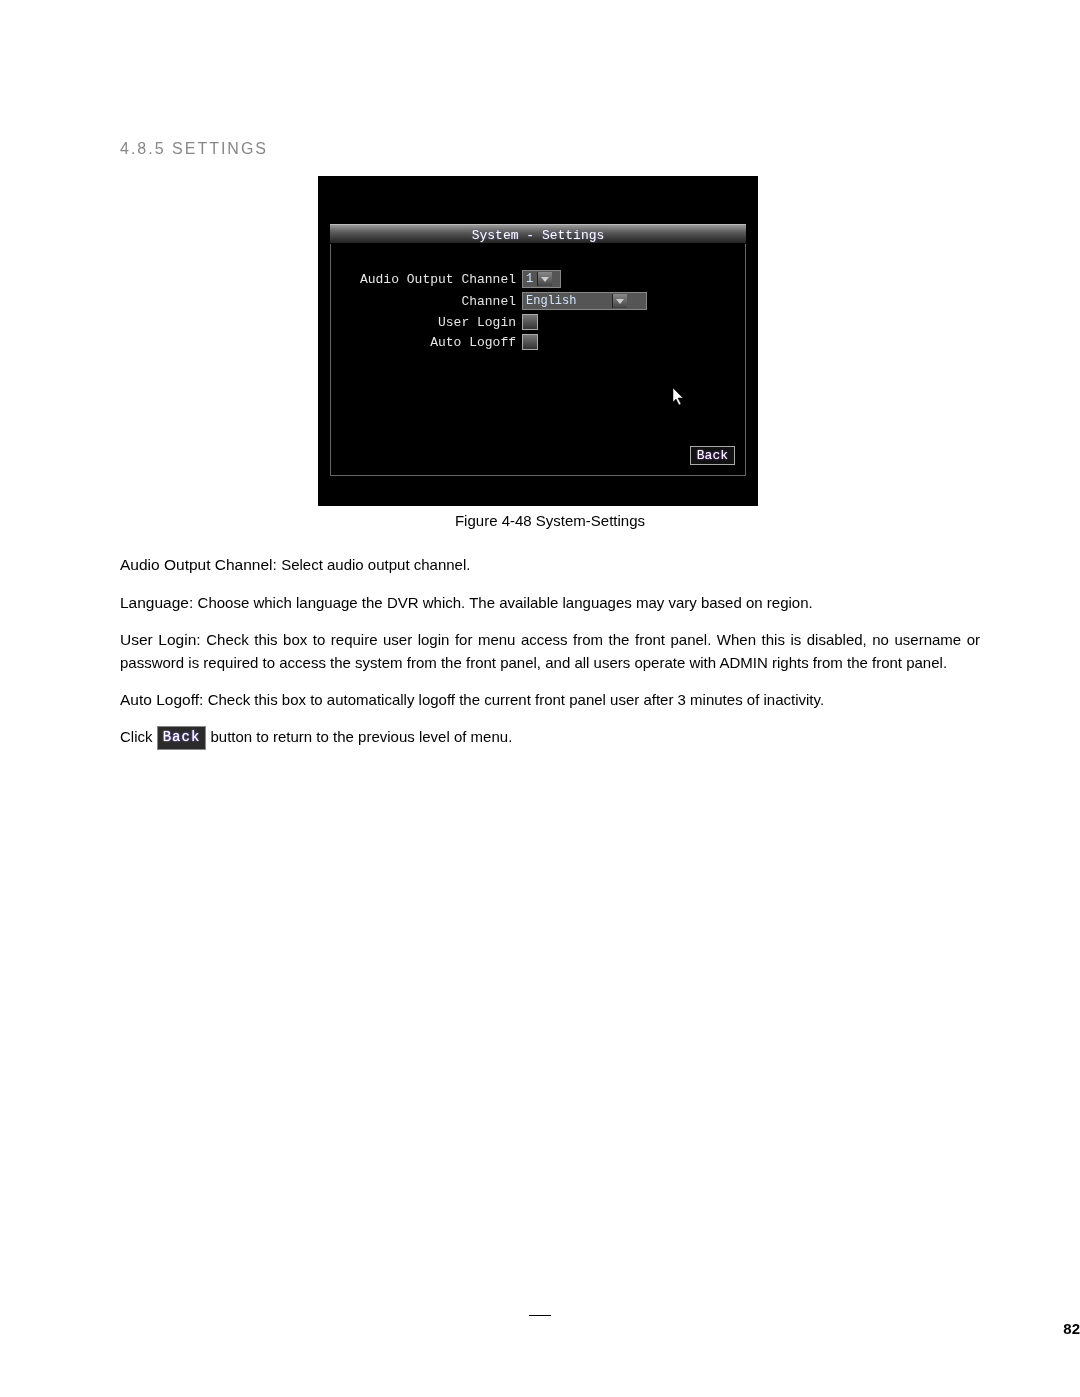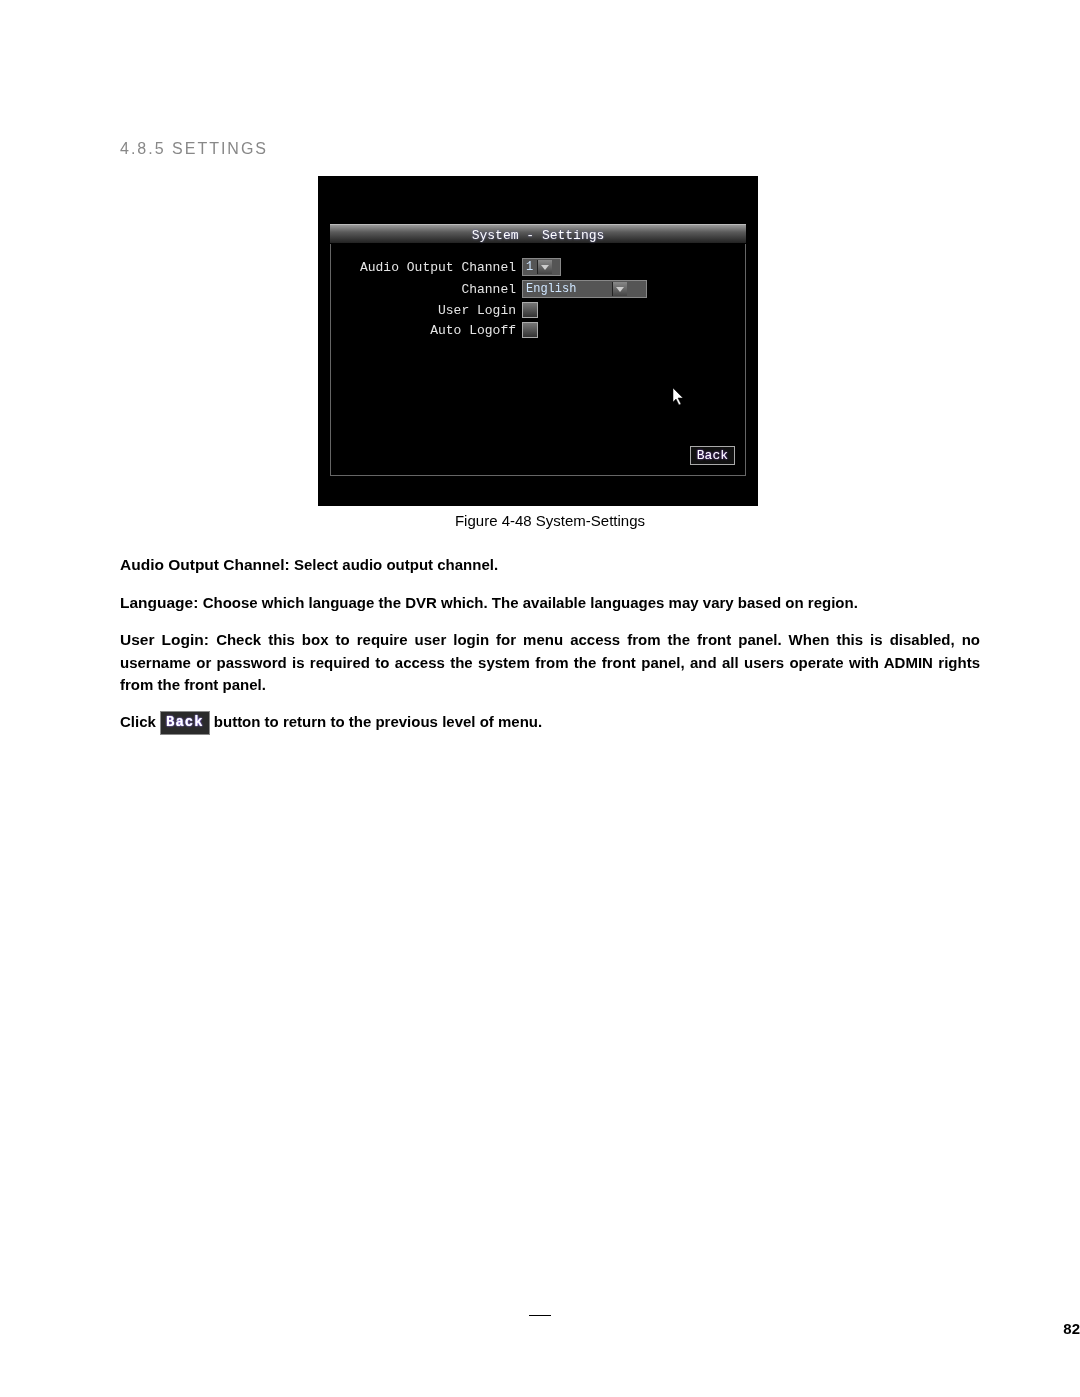--- a/index.html
+++ b/index.html
@@ -54,21 +54,21 @@
     line-height: 18px;
   }
   .panel {
     border-left: 1px solid #666;
     border-right: 1px solid #666;
     border-bottom: 1px solid #666;
     width: 100%;
     box-sizing: border-box;
     height: 232px;
     position: relative;
-    padding-top: 14px;
+    padding-top: 26px;
     background: #000;
   }
   .form-row {
     display: flex;
     align-items: center;
     margin-bottom: 4px;
     font-family: "Courier New", monospace;
     font-size: 13px;
     color: #e6e6e6;
   }
@@ -142,21 +142,20 @@
     font-size: 15px;
     color: #000;
     margin: 6px 0 22px 0;
   }
 
   .para {
     font-size: 15px;
     line-height: 1.5;
     margin: 0 0 14px 0;
     color: #000;
-    font-weight: bold;
   }
   .para .lead {
     font-size: 15.5px;
   }
   .para.justify { text-align: justify; }
 
   .inline-btn {
     display: inline-block;
     font-family: "Courier New", monospace;
     font-size: 14px;
@@ -245,19 +244,22 @@
   </p>
 
   <p class="para">
     <span class="lead">Language: </span><span>Choose which language the DVR which. The available languages may vary based on region.</span>
   </p>
 
   <p class="para justify">
     <span class="lead">User Login: </span><span>Check this box to require user login for menu access from the front panel. When this is disabled, no username or password is required to access the system from the front panel, and all users operate with ADMIN rights from the front panel.</span>
   </p>
 
+  <p class="para">
+    <span class="lead">Auto Logoff: </span><span>Check this box to automatically logoff the current front panel user after 3 minutes of inactivity.</span>
+  </p>
 
   <p class="para">
     <span>Click </span><span class="inline-btn">Back</span><span> button to return to the previous level of menu.</span>
   </p>
 
   <div class="pagenum">82</div>
 </div>
 
 </body></html>

